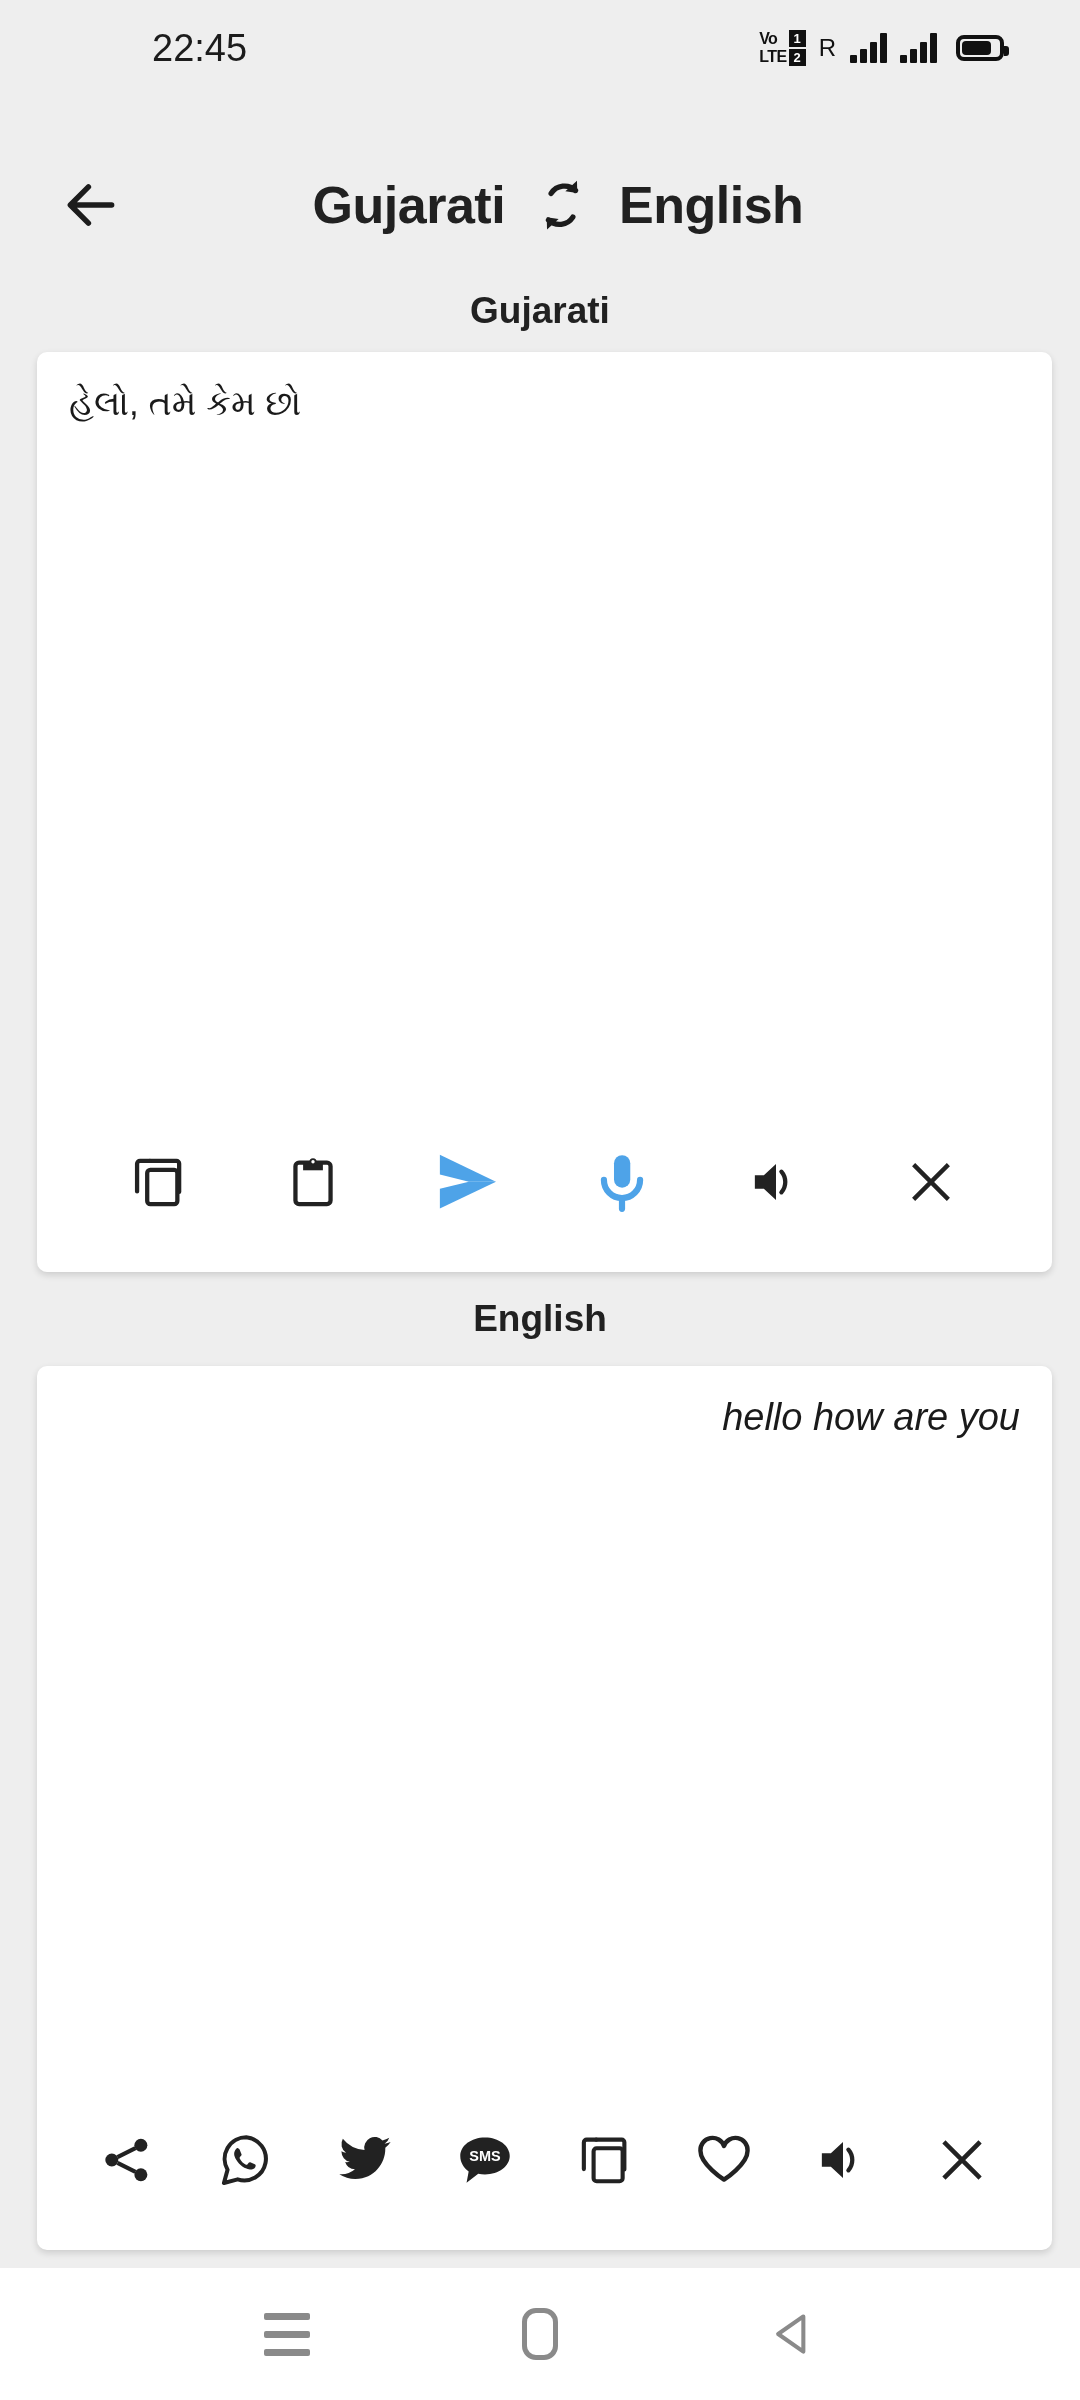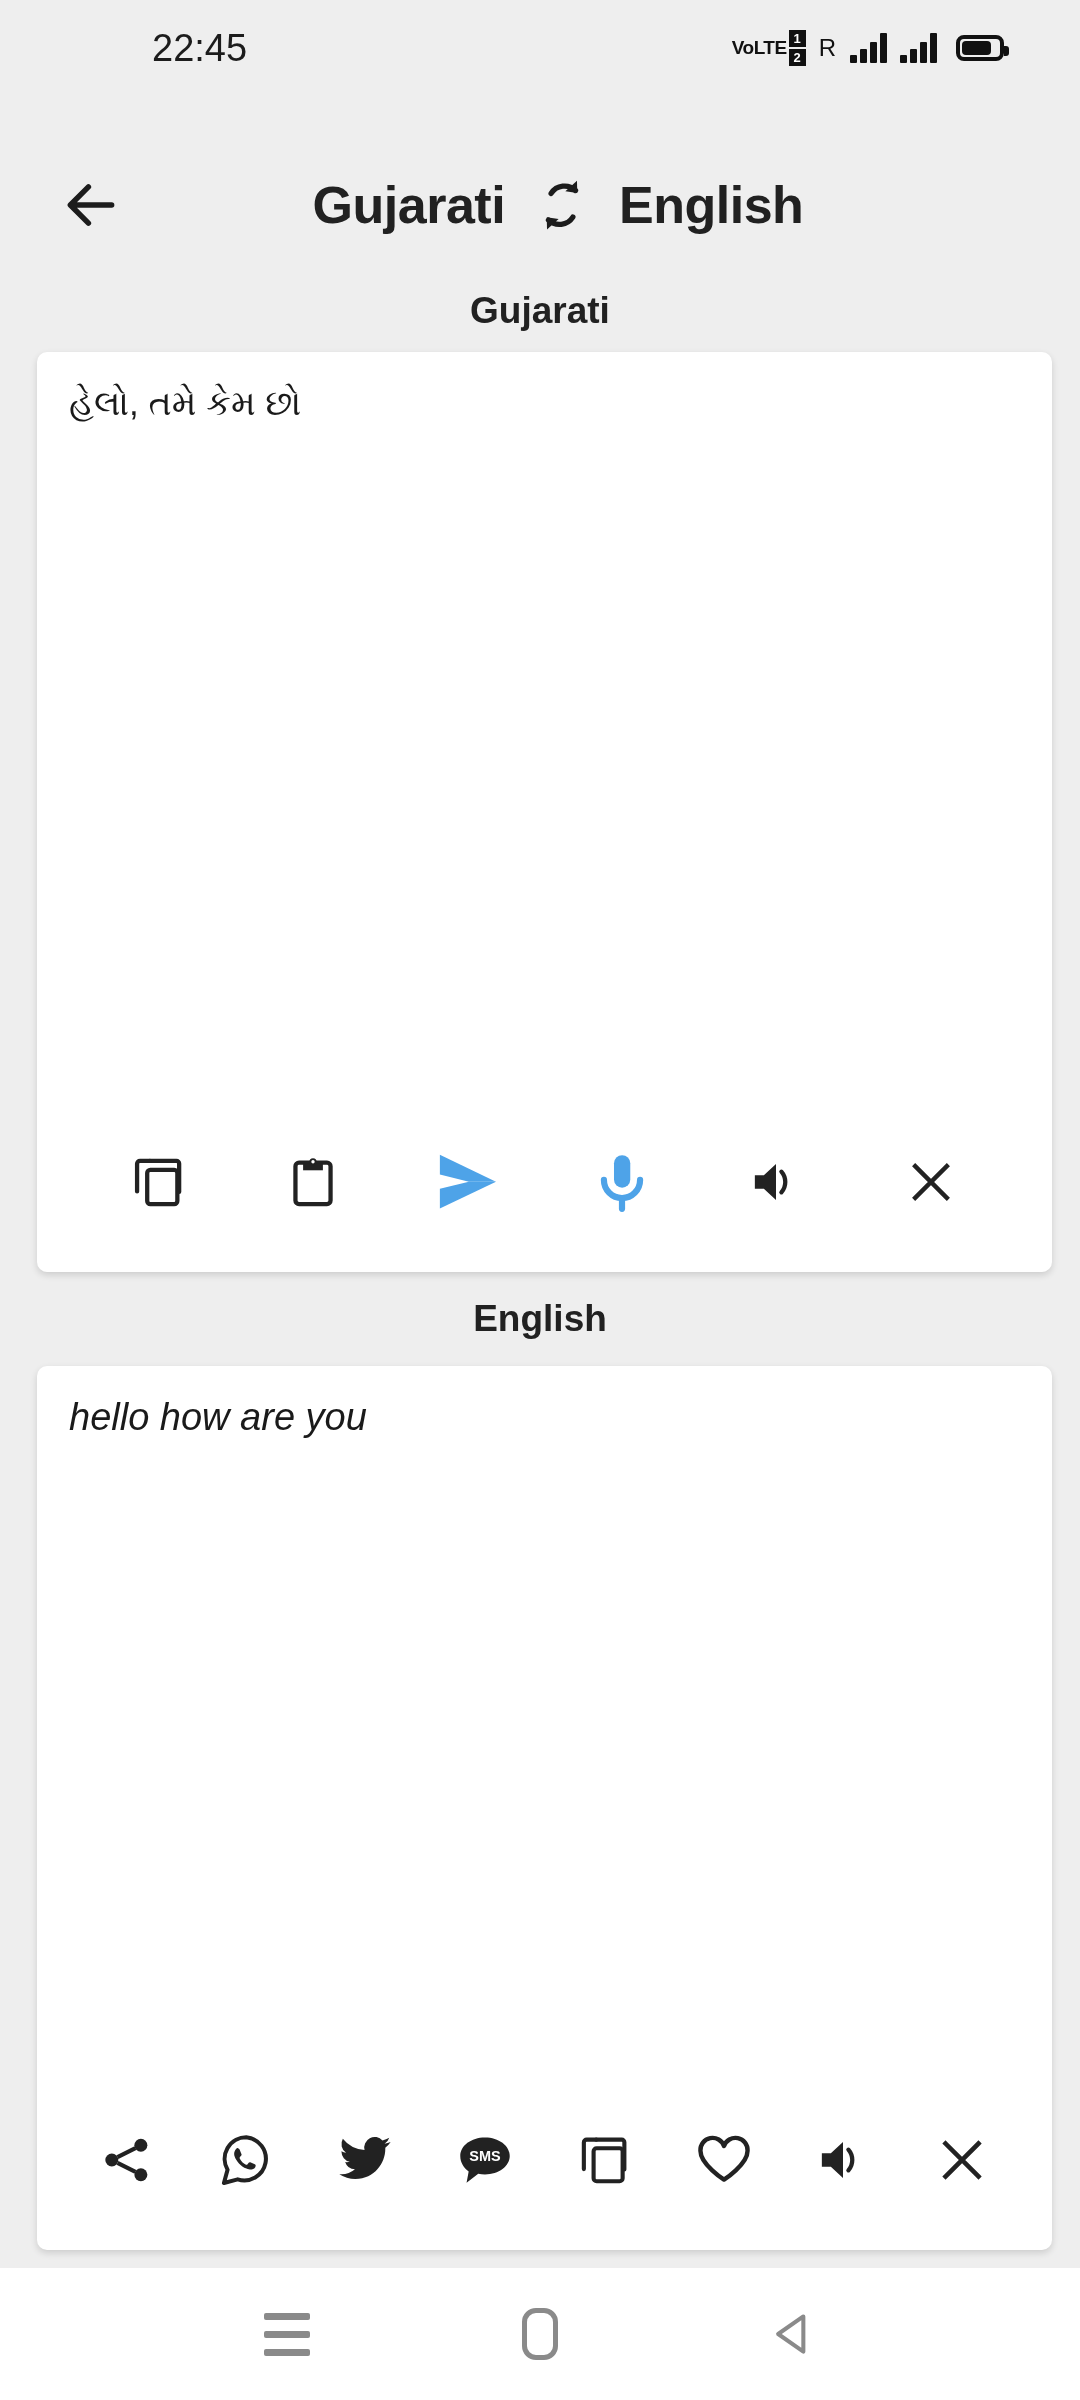--- a/index.html
+++ b/index.html
@@ -41,22 +41,22 @@
     gap: 13px;
     margin-right: 40px;
   }
   .volte-stack {
     display: flex;
     align-items: center;
     gap: 2px;
   }
   .volte-text {
     display: flex;
-    flex-direction: row;
-    font-size: 19px;
+    flex-direction: column;
+    font-size: 16px;
     font-weight: bold;
     line-height: 18px;
     color: #111;
     letter-spacing: -0.5px;
   }
   .volte-nums {
     display: flex;
     flex-direction: column;
     gap: 2px;
   }
@@ -152,21 +152,21 @@
   
   .card {
     position: absolute;
     left: 37px;
     width: 1015px;
     background: #ffffff;
     border-radius: 10px;
     box-shadow: 0 3px 7px rgba(0,0,0,0.14);
   }
   #card-source { top: 352px; height: 920px; }
-  #card-target { top: 1366px; height: 884px; }
+  #card-target { top: 1366px; height: 884px; text-align: right; }
 
   .card-text {
     position: absolute;
     left: 32px; right: 32px;
     top: 28px;
     font-size: 35px;
     line-height: 46px;
     color: #1a1a1a;
     word-wrap: break-word;
   }

